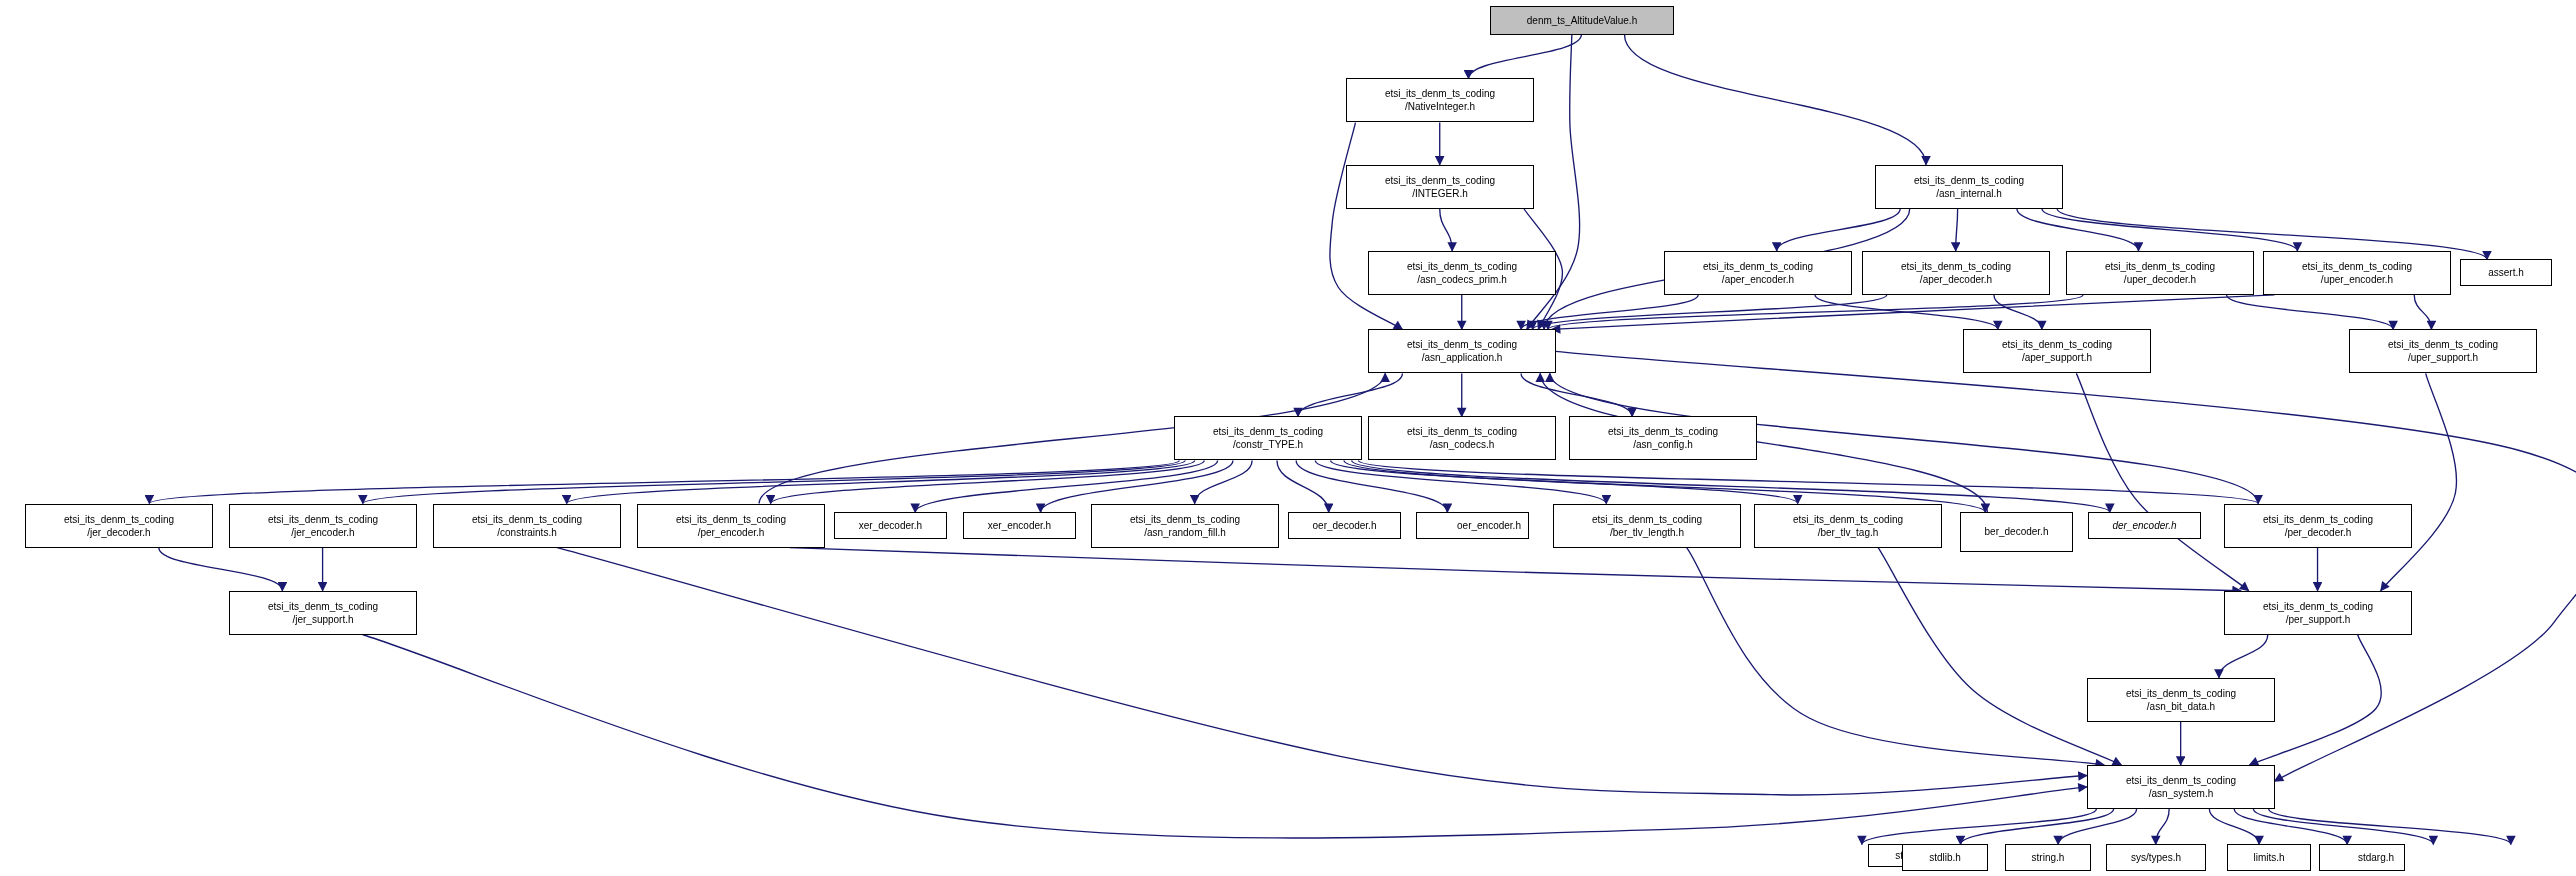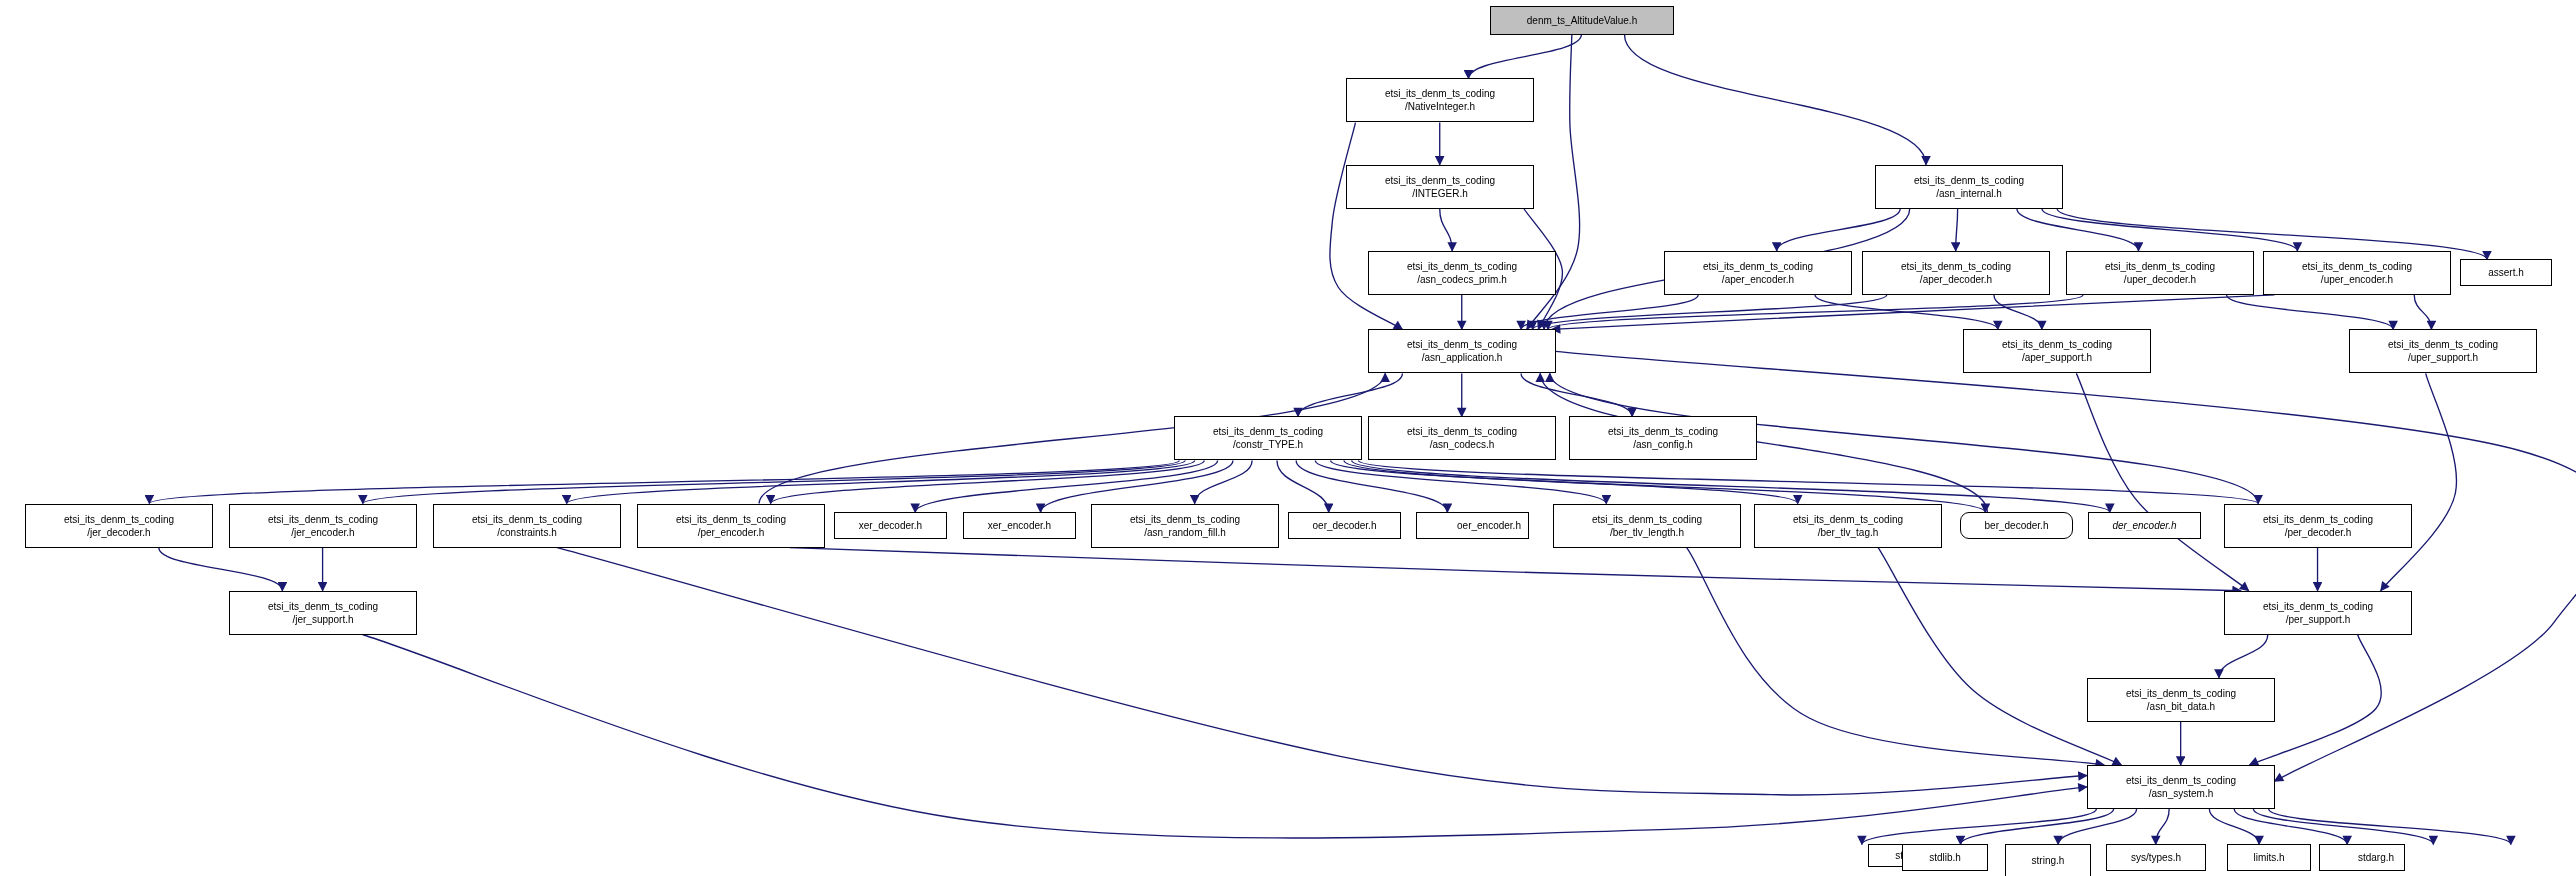--- a/index.html
+++ b/index.html
@@ -199,21 +199,21 @@
         <span>oer_encoder.h</span>
       </div>
       <div class="node" style="left: 1553px; top: 504px; width: 188px; height: 44px; border-color: rgb(0, 0, 0); color: rgb(0, 0, 0);">
         <span>etsi_its_denm_ts_coding</span>
         <span>/ber_tlv_length.h</span>
       </div>
       <div class="node" style="left: 1754px; top: 504px; width: 188px; height: 44px; border-color: rgb(0, 0, 0); color: rgb(0, 0, 0);">
         <span>etsi_its_denm_ts_coding</span>
         <span>/ber_tlv_tag.h</span>
       </div>
-      <div class="node" style="left: 1960px; top: 512px; width: 113px; height: 27px; border-color: rgb(0, 0, 0); color: rgb(0, 0, 0); border-radius: 9px;">
+      <div class="node" style="left: 1960px; top: 512px; width: 113px; height: 40px; border-color: rgb(0, 0, 0); color: rgb(0, 0, 0);">
         <span>ber_decoder.h</span>
       </div>
       <div class="node" style="left: 2088px; top: 512px; width: 113px; height: 27px; border-color: rgb(0, 0, 0); color: rgb(0, 0, 0); font-style: italic;">
         <span>der_encoder.h</span>
       </div>
       <div class="node" style="left: 2224px; top: 504px; width: 188px; height: 44px; border-color: rgb(0, 0, 0); color: rgb(0, 0, 0);">
         <span>etsi_its_denm_ts_coding</span>
         <span>/per_decoder.h</span>
       </div>
       <div class="node" style="left: 229px; top: 591px; width: 188px; height: 44px; border-color: rgb(0, 0, 0); color: rgb(0, 0, 0);">
@@ -231,21 +231,21 @@
       <div class="node" style="left: 2087px; top: 765px; width: 188px; height: 44px; border-color: rgb(0, 0, 0); color: rgb(0, 0, 0);">
         <span>etsi_its_denm_ts_coding</span>
         <span>/asn_system.h</span>
       </div>
       <div class="node" style="left: 1868px; top: 844px; width: 84px; height: 23px; border-color: rgb(0, 0, 0); color: rgb(0, 0, 0); justify-content: center;">
         <span>stdio.h</span>
       </div>
       <div class="node" style="left: 1902px; top: 844px; width: 86px; height: 27px; border-color: rgb(0, 0, 0); color: rgb(0, 0, 0);">
         <span>stdlib.h</span>
       </div>
-      <div class="node" style="left: 2005px; top: 844px; width: 86px; height: 33px; border-color: rgb(0, 0, 0); color: rgb(0, 0, 0);">
+      <div class="node" style="left: 2005px; top: 844px; width: 86px; height: 27px; border-color: rgb(0, 0, 0); color: rgb(0, 0, 0);">
         <span>string.h</span>
       </div>
       <div class="node" style="left: 2106px; top: 844px; width: 100px; height: 27px; border-color: rgb(0, 0, 0); color: rgb(0, 0, 0);">
         <span>sys/types.h</span>
       </div>
       <div class="node" style="left: 2227px; top: 844px; width: 84px; height: 27px; border-color: rgb(0, 0, 0); color: rgb(0, 0, 0);">
         <span>limits.h</span>
       </div>
       <div class="node" style="left: 2319px; top: 844px; width: 86px; height: 27px; border-color: rgb(0, 0, 0); color: rgb(0, 0, 0); padding-left: 28px;">
         <span>stdarg.h</span>

